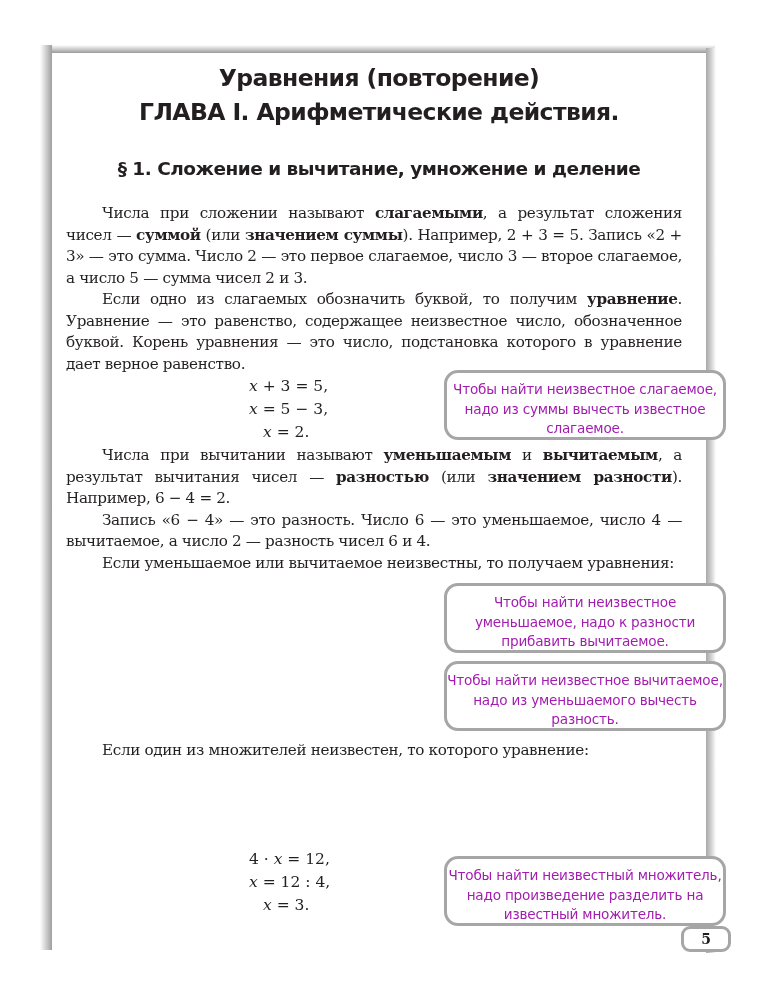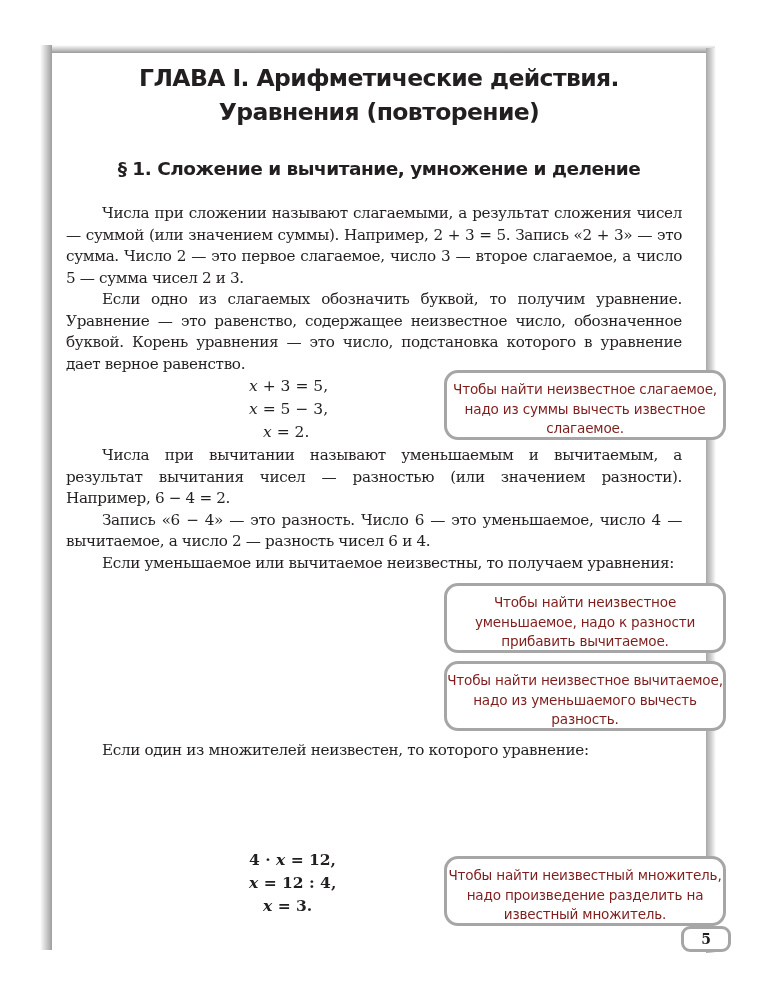--- a/index.html
+++ b/index.html
@@ -10,40 +10,40 @@
     background:linear-gradient(to right, #ffffff 0%, #cfcfcf 50%, #9e9e9e 100%); }
   .frame-right { position:absolute; left:706px; top:48px; width:10px; height:905px;
     background:linear-gradient(to right, #a8a8a8 0%, #cfcfcf 50%, #ffffff 100%); }
   .page { position:absolute; left:52px; top:53px; width:654px; height:897px; background:#fff; }
   .chapter-title { position:absolute; left:0; top:8px; width:654px; text-align:center;
     font-family:"DejaVu Sans", sans-serif; font-weight:bold; font-size:23.5px; line-height:34px; letter-spacing:-0.6px; }
   .section-title { position:absolute; left:0; top:105px; width:654px; text-align:center;
     font-family:"DejaVu Sans", sans-serif; font-weight:bold; font-size:18.5px; letter-spacing:-0.5px; }
   .para { position:absolute; left:14px; width:616px; font-size:15.2px; line-height:21.5px; text-align:justify; letter-spacing:-0.35px; }
   .para p { margin:0; text-indent:36px; text-align:justify; text-align-last:left; }
-  .para b { font-weight:normal; }
+  .para b { font-weight:bold; }
   .eq { position:absolute; font-size:15.5px; line-height:23px; font-family:"DejaVu Serif", serif;margin-left:21px; }
   .eq div { white-space:nowrap; }
   .eq i { font-style:italic; }
   .rule { position:absolute; left:392px; width:282px; border:3px solid #a6a6a6; border-radius:14px; background:#fff;
-    font-family:"DejaVu Sans", sans-serif; font-size:13.6px; line-height:19.5px; text-align:center; padding:7px 0; box-sizing:border-box; color:#7f1d1d; letter-spacing:-0.2px; }
+    font-family:"DejaVu Sans", sans-serif; font-size:13.6px; line-height:19.5px; text-align:center; padding:7px 0; box-sizing:border-box; color:#a21caf; letter-spacing:-0.2px; }
   .page-num { position:absolute; left:629px; top:873px; width:44px; height:20px; border:3px solid #a6a6a6; border-radius:9px;
     text-align:center; font-weight:bold; font-size:14px; line-height:20px; background:#fff; }
 </style>
 </head>
 <body>
 
 <div class="frame-top"></div>
 <div class="frame-left"></div>
 <div class="frame-right"></div>
 
 <div class="page">
   <div class="chapter-title">
+    <div>Уравнения (повторение)</div>
     <div>ГЛАВА I. Арифметические действия.</div>
-    <div>Уравнения (повторение)</div>
   </div>
   <div class="section-title">§ 1. Сложение и вычитание, умножение и деление</div>
 
   <div class="para" style="top:150px;">
     <p><span>Числа при сложении называют </span><b>слагаемыми</b><span>, а результат сложения чисел — </span><b>суммой</b><span> (или </span><b>значением суммы</b><span>). Например, 2 + 3 = 5. Запись «2 + 3» — это сумма. Число 2 — это первое слагаемое, число 3 — второе слагаемое, а число 5 — сумма чисел 2 и 3.</span></p>
     <p><span>Если одно из слагаемых обозначить буквой, то получим </span><b>уравнение</b><span>. Уравнение — это равенство, содержащее неизвестное число, обозначенное буквой. Корень уравнения — это число, подстановка которого в уравнение дает верное равенство.</span></p>
   </div>
 
   <div class="eq" style="left:176px; top:322px;">
     <div><i>x</i> + 3 = 5,</div>
@@ -59,21 +59,21 @@
   </div>
 
   <div class="rule" style="top:530px; height:70px;">Чтобы найти неизвестное уменьшаемое, надо к разности прибавить вычитаемое.</div>
 
   <div class="rule" style="top:608px; height:70px;">Чтобы найти неизвестное вычитаемое, надо из уменьшаемого вычесть разность.</div>
 
   <div class="para" style="top:687px;">
     <p>Если один из множителей неизвестен, то которого уравнение:</p>
   </div>
 
-  <div class="eq" style="left:176px; top:795px;font-weight:bold;">
+  <div class="eq" style="left:176px; top:795px;">
     <div>4 · <i>x</i> = 12,</div>
     <div><i>x</i> = 12 : 4,</div>
     <div style="padding-left:14px"><i>x</i> = 3.</div>
   </div>
   <div class="rule" style="top:795px; height:70px;margin-top:8px;">Чтобы найти неизвестный множитель, надо произведение разделить на известный множитель.</div>
 
   <div class="page-num">5</div>
 </div>
 
 </body></html>

